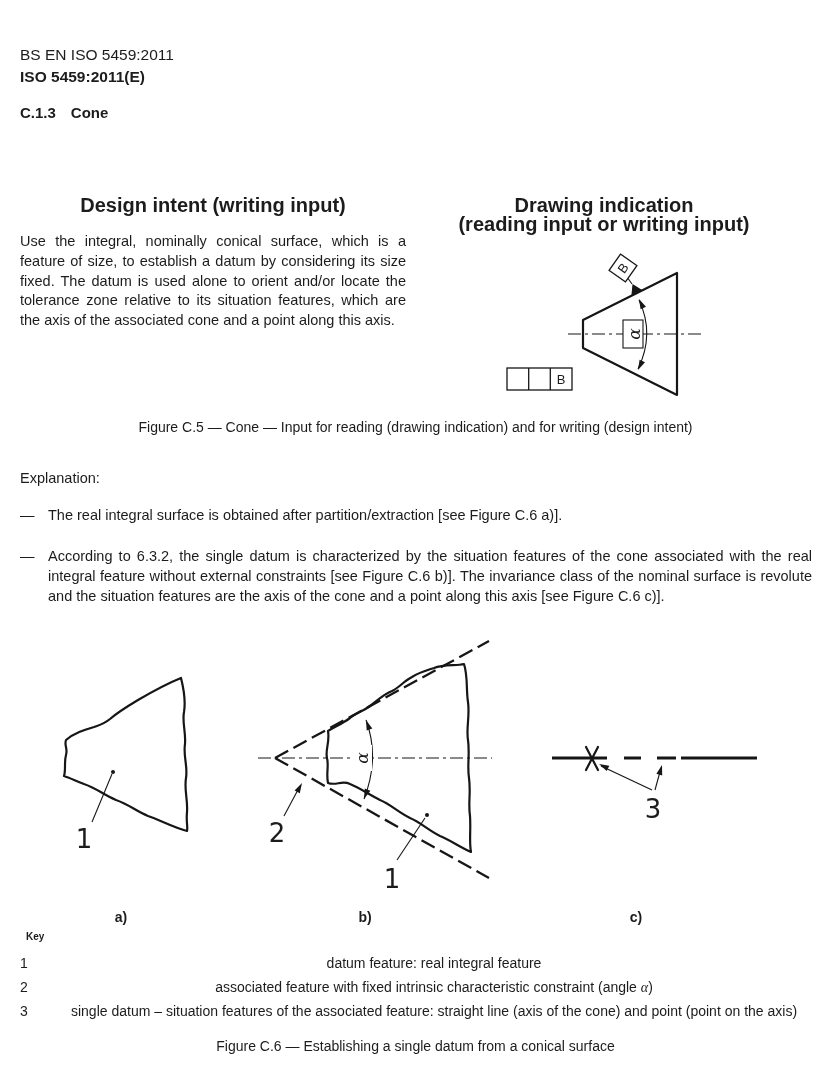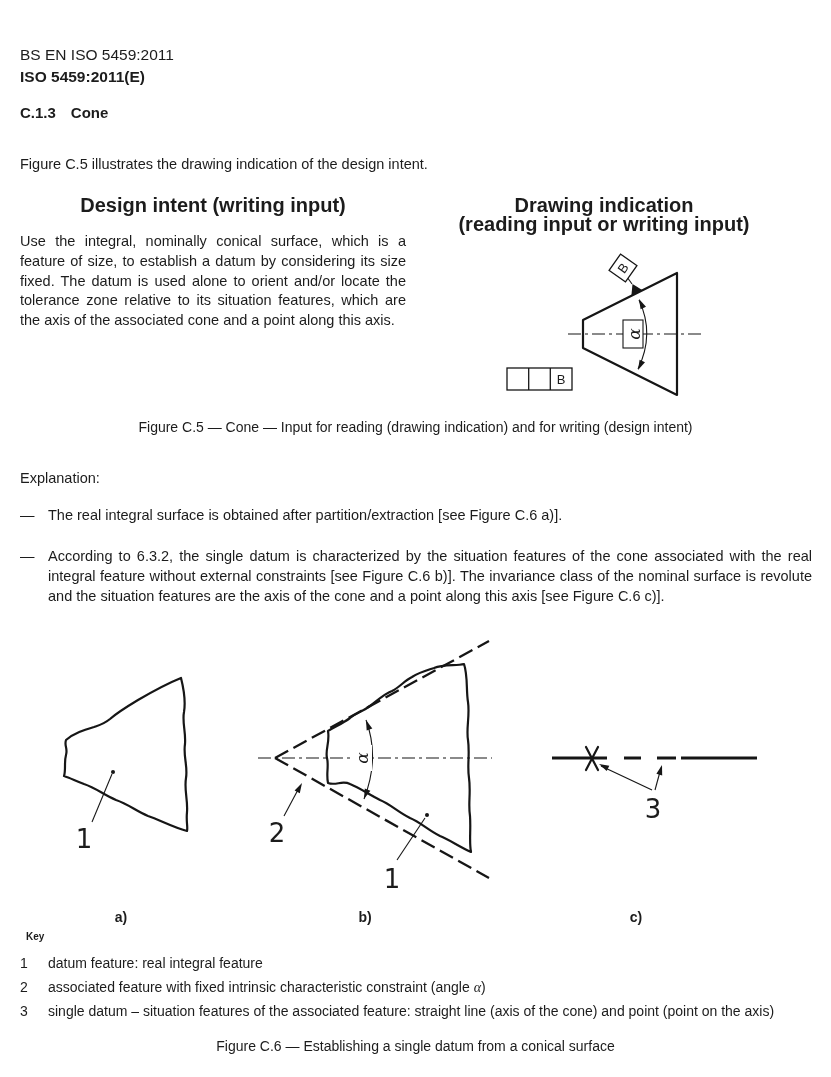--- a/index.html
+++ b/index.html
@@ -22,21 +22,21 @@
   .bullet{left:20px;width:792px;display:flex;font-size:14.5px;line-height:20px;}
   .b1{top:505px;}
   .b2{top:546px;}
   .dash{width:28px;flex:none;}
   .btext{flex:1;}
   .just{text-align:justify;}
   .keyhead{left:26px;top:931px;font-size:10px;font-weight:bold;}
   .keyrow{left:20px;width:800px;display:flex;font-size:14px;}
   .k1{top:955px;}.k2{top:979px;}.k3{top:1003px;}
   .knum{width:28px;flex:none;}
-  .ktext{flex:1;}
+  .ktext{flex:1;text-align:center;}
   .sym{font-style:italic;font-family:"Liberation Serif",serif;}
   svg{position:absolute;}
   .c5-svg{left:430px;top:240px;}
   .c6-svg{left:0;top:625px;}
   .ln{stroke:#161616;fill:none;}
   .thin{stroke-width:1.1;}
   .mid{stroke-width:1.3;}
   .thick{stroke-width:2.2;stroke-linejoin:round;stroke-linecap:round;}
   .xthick{stroke-width:3;stroke-linecap:butt;}
   .axis{stroke-dasharray:13 4 3 4;}
@@ -56,21 +56,20 @@
 
   <div class="abs header">
     <div>BS EN ISO 5459:2011</div>
     <div class="bold">ISO 5459:2011(E)</div>
   </div>
 
   <div class="abs sec-heading">
     <span class="sec-num">C.1.3</span><span>Cone</span>
   </div>
 
-  <div class="abs intro">Figure C.5 illustrates the drawing indication of the design intent.</div>
 
   <div class="abs colhead lefthead">Design intent (writing input)</div>
 
   <div class="abs leftbody">Use the integral, nominally conical surface, which is a feature of size, to establish a datum by considering its size fixed. The datum is used alone to orient and/or locate the tolerance zone relative to its situation features, which are the axis of the associated cone and a point along this axis.</div>
 
   <div class="abs colhead righthead">
     <div>Drawing indication</div>
     <div>(reading input or writing input)</div>
   </div>
 

